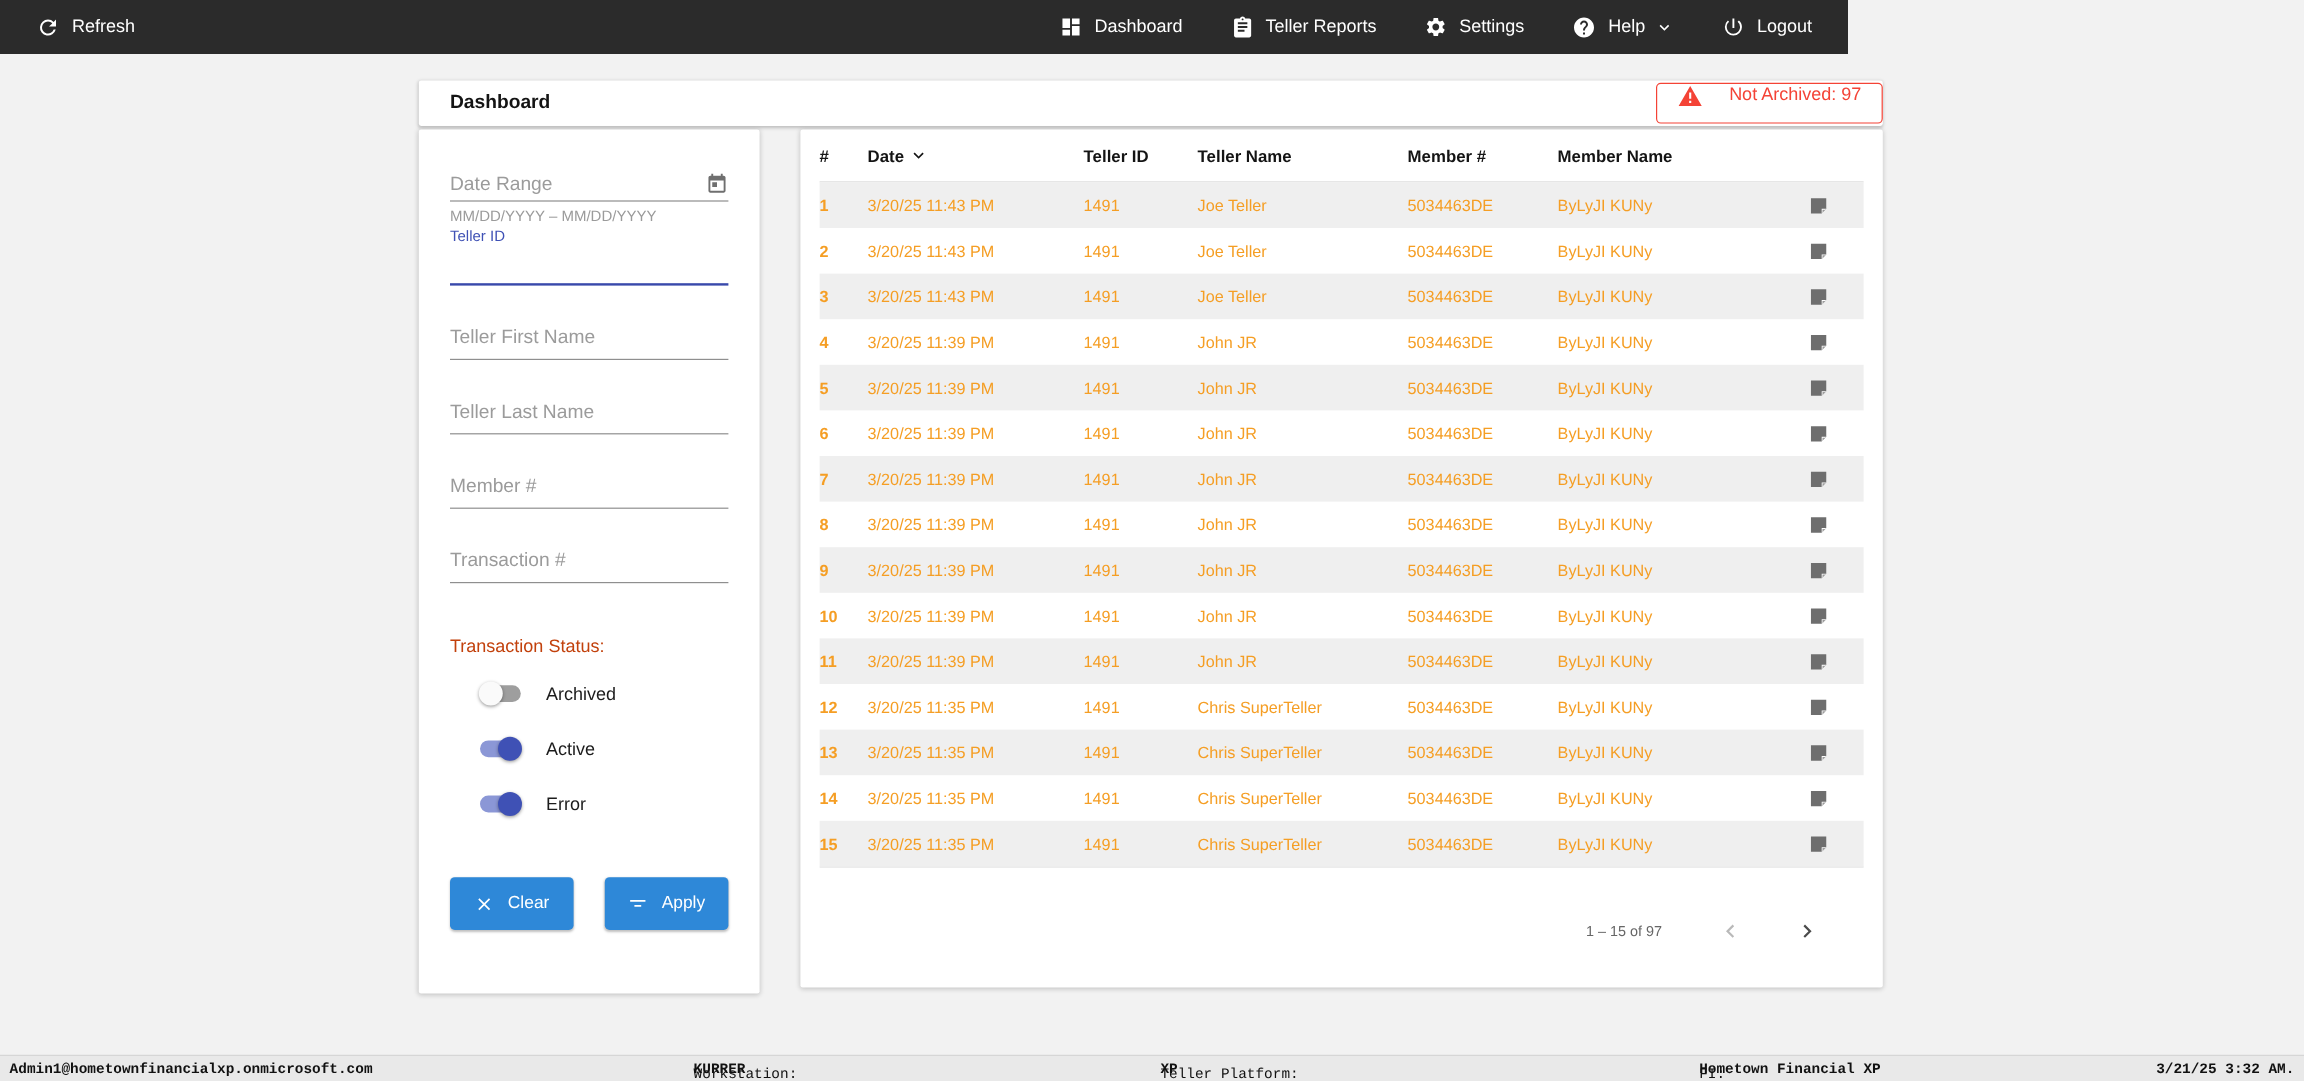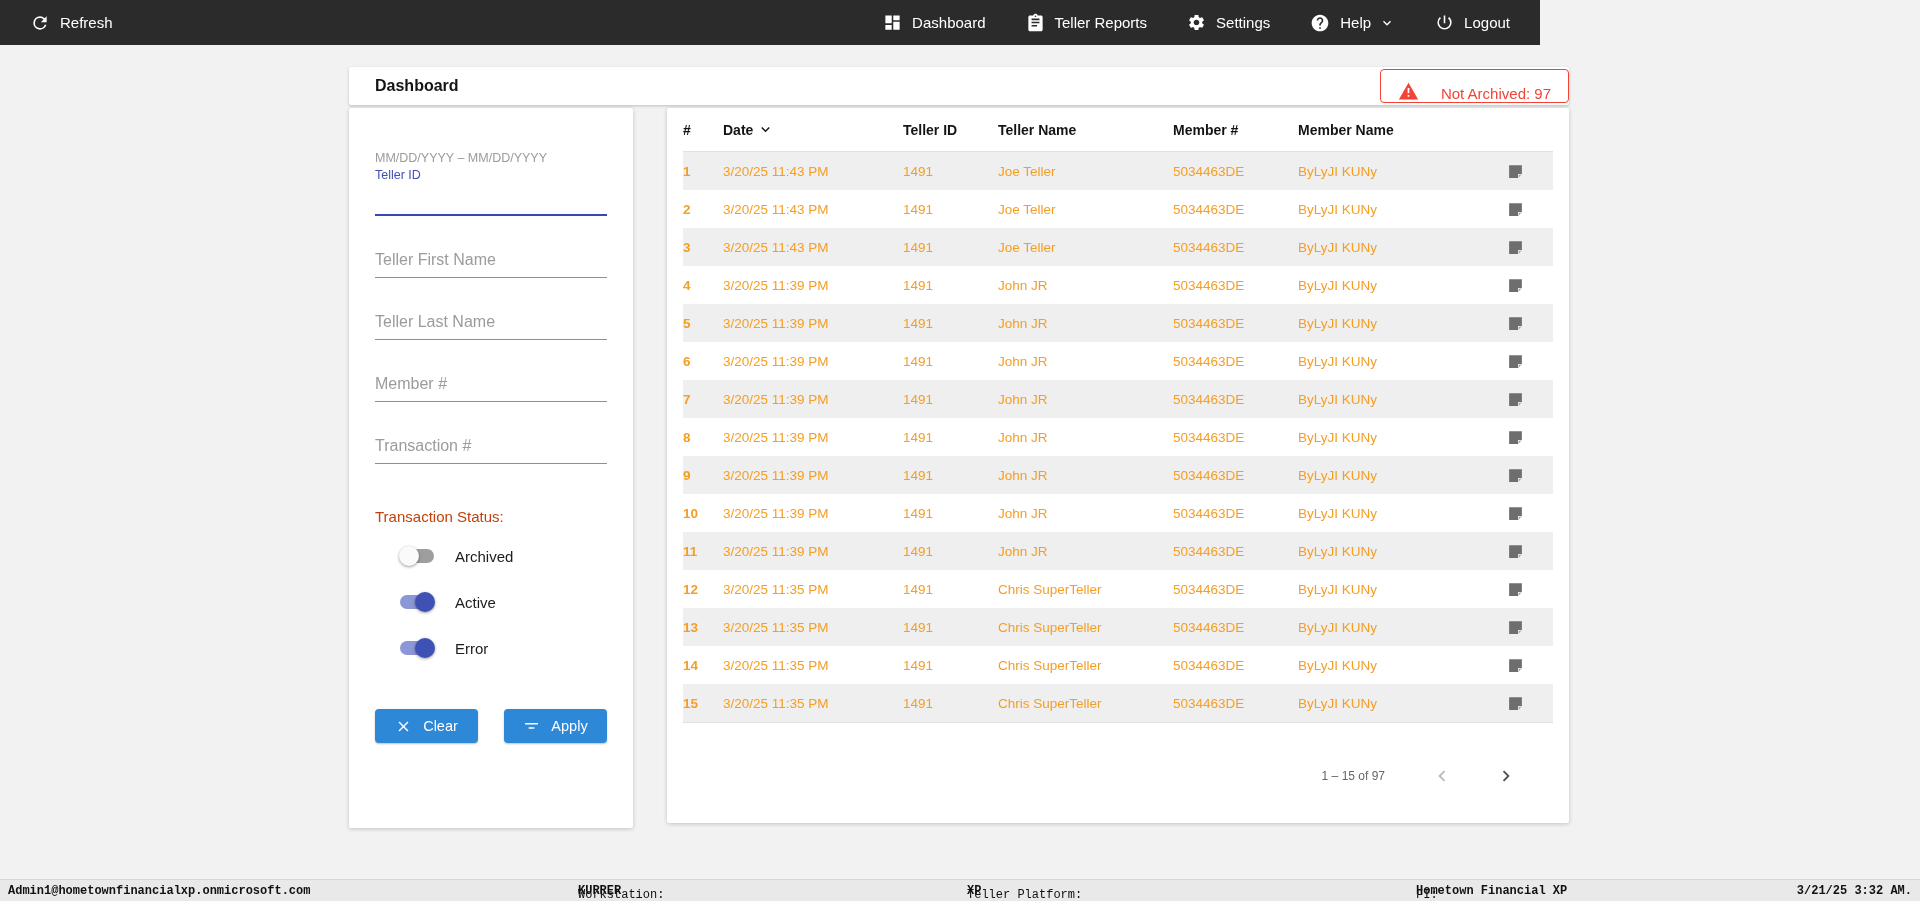--- a/index.html
+++ b/index.html
@@ -30,58 +30,58 @@
   .header-card {
     position:absolute; left:349px; top:67px; width:1220px; height:38px;
     background:#fff; border-radius:2px;
     box-shadow:0 1px 3px rgba(0,0,0,.22);
     display:flex; align-items:center; padding-left:26px;
   }
   .page-title { font-size:16px; font-weight:bold; color:#141414; }
   .alert-badge {
     margin-left:auto; height:34px; align-self:center;
     border:1px solid #f44336; border-radius:4px; background:#fff;
-    display:flex; align-items:flex-end; gap:22px; padding:0 17px;
+    display:flex; align-items:flex-start; gap:22px; padding:0 17px;
     color:#f44336; font-size:15px;
   }
 
   
   .sidebar {
     position:absolute; left:349px; top:108px; width:284px; height:720px;
     background:#fff; border-radius:2px;
     box-shadow:0 1px 4px rgba(0,0,0,.2);
     padding:26px 26px 0 26px;
   }
   .field-row { display:flex; align-items:flex-end; border-bottom:1px solid #8f8f8f; height:34px; padding-bottom:4px; }
   .field-row input, .uinput input {
     border:none; outline:none; width:100%;
     font-family:"Liberation Sans", sans-serif;
     font-size:16px; color:#333; background:transparent;
   }
   .field-row input::placeholder, .uinput input::placeholder { color:#9b9b9b; opacity:1; }
-  .helper { margin-top:17px; font-size:12.5px; color:#9b9b9b; }
+  .helper { margin-top:5px; font-size:12.5px; color:#9b9b9b; }
   .flabel { margin-top:3px; font-size:12.5px; color:#3f51b5; }
   .focused-input { height:34px; border-bottom:2px solid #3949ab; }
   .uinput { margin-top:30px; height:32px; border-bottom:1px solid #8f8f8f; display:flex; align-items:flex-end; padding-bottom:8px; }
 
   .status-label { margin-top:44px; font-size:15px; color:#c2410c; }
   .toggle-row { display:flex; align-items:center; gap:20px; margin-top:16px; margin-left:24px; height:30px; }
   .toggle { position:relative; width:36px; height:20px; cursor:pointer; flex:0 0 auto; }
   .toggle .track { position:absolute; left:1px; top:3px; width:34px; height:14px; border-radius:7px; }
   .toggle .thumb { position:absolute; top:0; width:20px; height:20px; border-radius:50%; box-shadow:0 1px 3px rgba(0,0,0,.4); }
   .toggle.off .track { background:#9e9e9e; }
   .toggle.off .thumb { left:0; background:#fafafa; }
   .toggle.on .track { background:#8b97d6; }
   .toggle.on .thumb { right:0; background:#3f51b5; }
   .toggle-label { font-size:15px; color:#1c1c1c; }
 
   .btn-row { margin-top:46px; display:flex; justify-content:space-between; }
   .btn {
     border:none; border-radius:4px; background:#2e88d8; color:#fff;
-    height:34px; min-width:103px; padding:0 15px;
+    height:44px; min-width:103px; padding:0 15px;
     font-family:"Liberation Sans", sans-serif; font-size:14.5px;
     display:flex; align-items:center; justify-content:center; gap:11px;
     cursor:pointer; box-shadow:0 1px 2px rgba(0,0,0,.25);
   }
 
   
   .table-card {
     position:absolute; left:667px; top:108px; width:902px; height:715px;
     background:#fff; border-radius:2px;
     box-shadow:0 1px 4px rgba(0,0,0,.2);
@@ -174,20 +174,26 @@
   <div class="alert-badge">
     <svg width="21" height="21" viewBox="0 0 24 24" fill="#f44336">
         <path d="M1 21h22L12 2 1 21zm12-3h-2v-2h2v2zm0-4h-2v-6h2v6z"></path>
       </svg>
     <span>Not Archived: 97</span>
   </div>
 </div>
 
 <div class="sidebar">
 
+  <div class="field-row">
+    <input type="text" placeholder="Date Range" style="">
+    <svg width="19" height="19" viewBox="0 0 24 24" fill="#6f6f6f" style="flex:0 0 auto;">
+        <path d="M19 3h-1V1h-2v2H8V1H6v2H5c-1.11 0-1.99.9-1.99 2L3 19c0 1.1.89 2 2 2h14c1.1 0 2-.9 2-2V5c0-1.1-.9-2-2-2zm0 16H5V8h14v11zM7 10h5v5H7z"></path>
+      </svg>
+  </div>
   <div class="helper">MM/DD/YYYY – MM/DD/YYYY</div>
 
   <div class="flabel">Teller ID</div>
   <div class="focused-input">
     <input type="text" style="width: 100%; height: 100%; border: none; outline: none; background: transparent; font-family: &quot;Liberation Sans&quot;, sans-serif; font-size: 16px;">
   </div>
 
   <div class="uinput">
     <input type="text" placeholder="Teller First Name" style="">
   </div>

